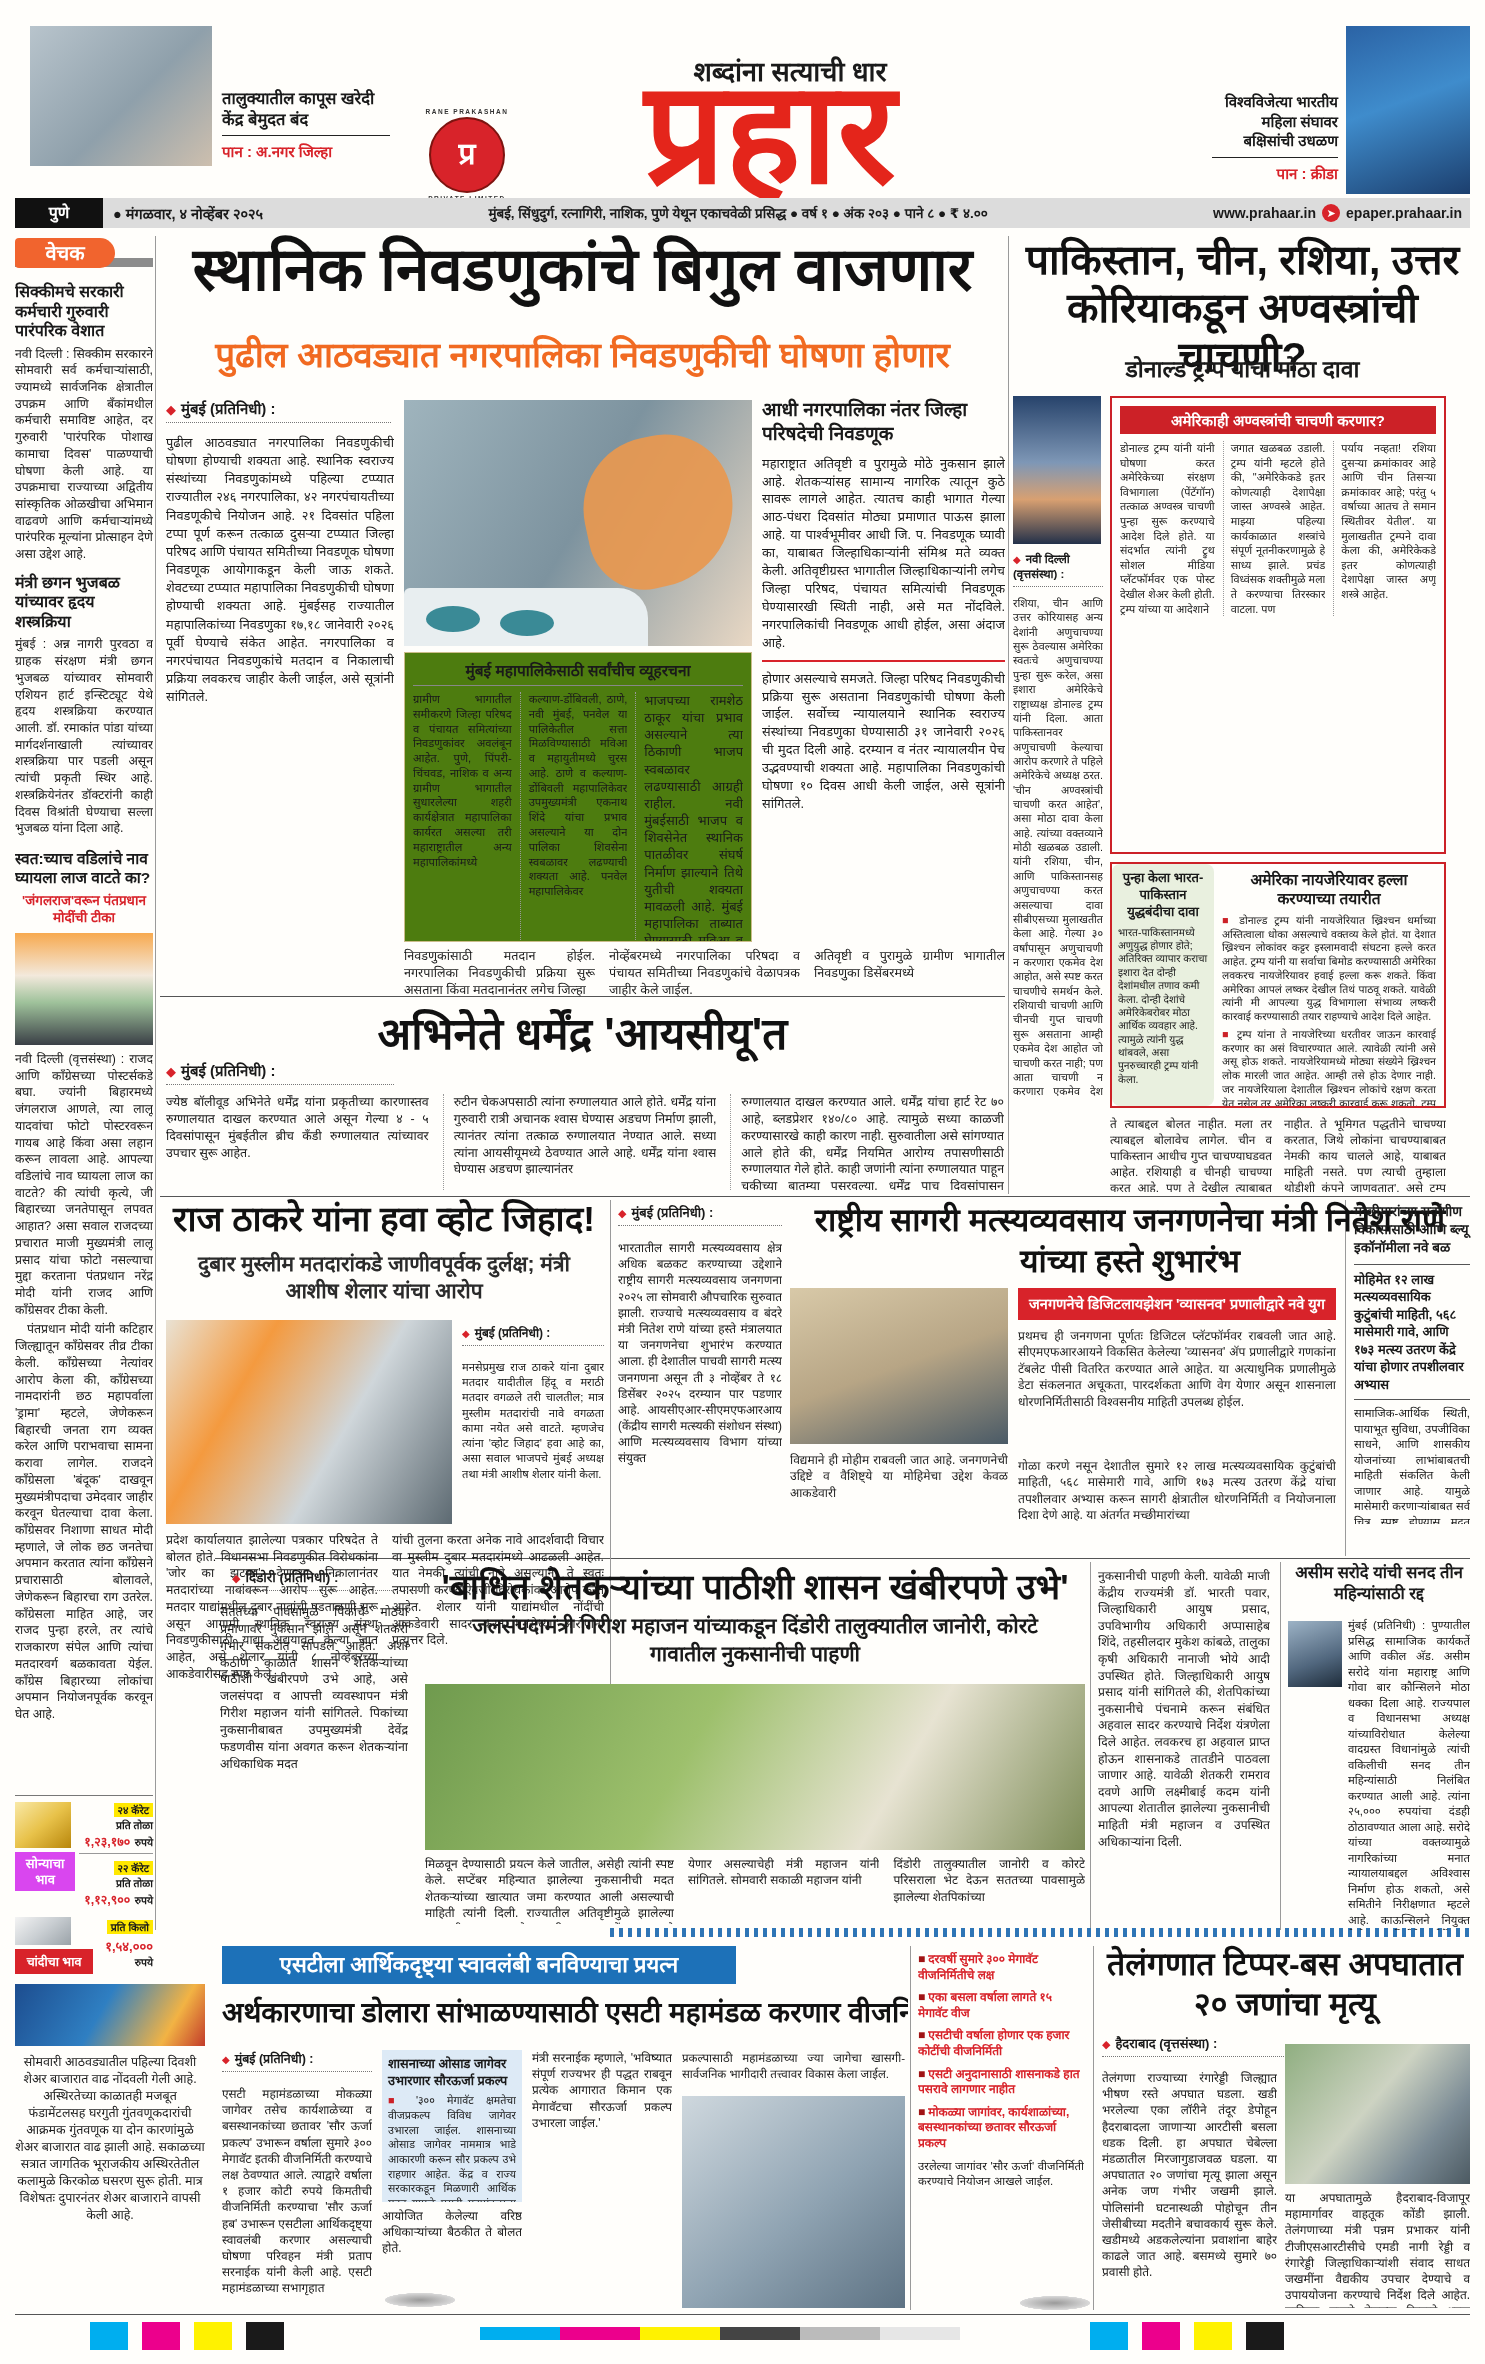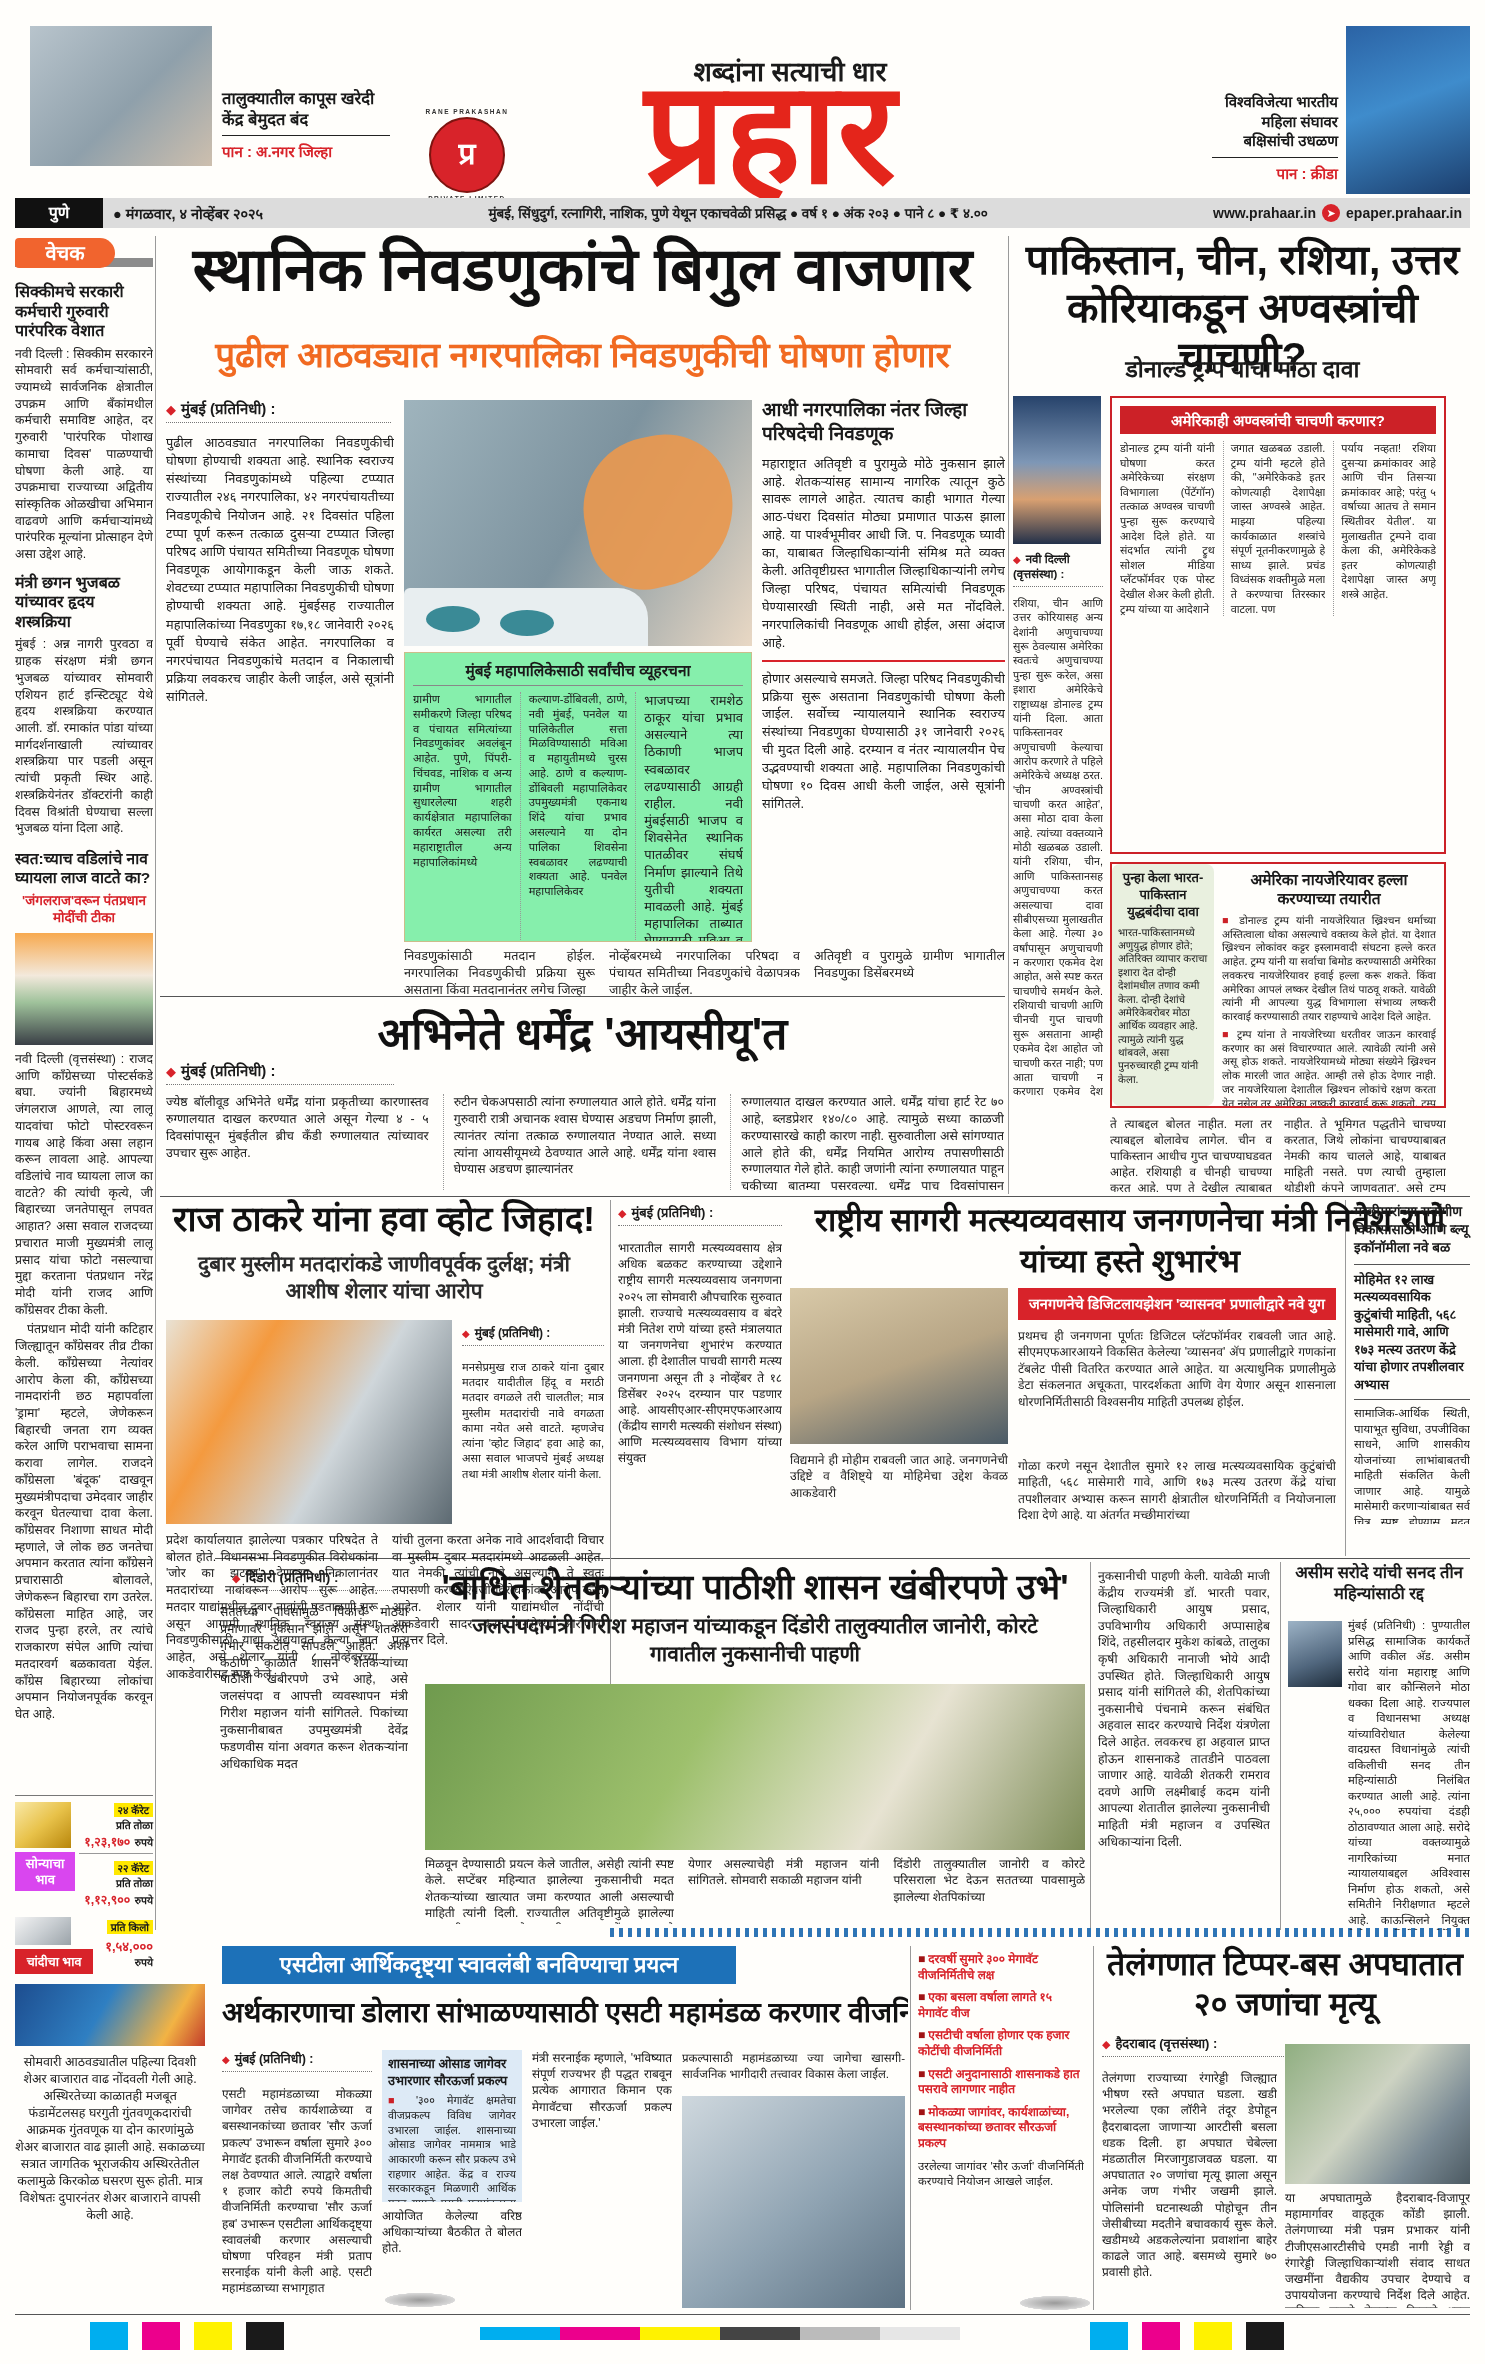--- a/index.html
+++ b/index.html
@@ -144,21 +144,21 @@
   <div class="abs byline" style="left:166px;top:398px;width:225px;"><span class="dia">◆</span><span>मुंबई (प्रतिनिधी) :</span></div>
   <div class="abs body" style="left:166px;top:434px;width:228px;height:570px;font-size:12.8px;line-height:1.42;">पुढील आठवड्यात नगरपालिका निवडणुकीची घोषणा होण्याची शक्यता आहे. स्थानिक स्वराज्य संस्थांच्या निवडणुकांमध्ये पहिल्या टप्प्यात राज्यातील २४६ नगरपालिका, ४२ नगरपंचायतीच्या निवडणूकीचे नियोजन आहे. २१ दिवसांत पहिला टप्पा पूर्ण करून तत्काळ दुसऱ्या टप्प्यात जिल्हा परिषद आणि पंचायत समितीच्या निवडणूक घोषणा निवडणूक आयोगाकडून केली जाऊ शकते. शेवटच्या टप्प्यात महापालिका निवडणुकीची घोषणा होण्याची शक्यता आहे. मुंबईसह राज्यातील महापालिकांच्या निवडणुका १७,१८ जानेवारी २०२६ पूर्वी घेण्याचे संकेत आहेत. नगरपालिका व नगरपंचायत निवडणुकांचे मतदान व निकालाची प्रक्रिया लवकरच जाहीर केली जाईल, असे सूत्रांनी सांगितले.</div>
 
   <div class="abs ph-evm" style="left:404px;top:400px;width:348px;height:246px;overflow:hidden;">
     <div style="position:absolute;right:18px;top:36px;width:150px;height:150px;background:#e8984f;border-radius:52% 48% 60% 40%;transform:rotate(-12deg);opacity:.92;"></div>
     <div style="position:absolute;left:0;bottom:0;width:70%;height:58px;background:#e8eef0;border-radius:6px 30px 0 0;"></div>
     <div style="position:absolute;left:22px;bottom:14px;width:54px;height:26px;background:#3a8a96;border-radius:50%;"></div>
     <div style="position:absolute;left:96px;bottom:10px;width:54px;height:26px;background:#3a8a96;border-radius:50%;"></div>
   </div>
 
-  <div class="abs" style="left:404px;top:652px;width:348px;height:290px;background:#86efac;border:1px solid #cbbd8a;box-sizing:border-box;padding:6px 8px;overflow:hidden;">
+  <div class="abs" style="left:404px;top:652px;width:348px;height:290px;background:#4d7c0f;border:1px solid #cbbd8a;box-sizing:border-box;padding:6px 8px;overflow:hidden;">
     <div style="font-weight:800;font-size:15.5px;text-align:center;border-bottom:1px solid #888;padding-bottom:4px;margin-bottom:6px;">मुंबई महापालिकेसाठी सर्वांचीच व्यूहरचना</div>
     <div style="display:flex;gap:8px;">
       <div class="body" style="flex:1;font-size:11.2px;line-height:1.32;">ग्रामीण भागातील समीकरणे जिल्हा परिषद व पंचायत समित्यांच्या निवडणुकांवर अवलंबून आहेत. पुणे, पिंपरी-चिंचवड, नाशिक व अन्य ग्रामीण भागातील सुधारलेल्या शहरी कार्यक्षेत्रात महापालिका कार्यरत असल्या तरी महाराष्ट्रातील अन्य महापालिकांमध्ये</div>
       <div class="body" style="flex:1;font-size:11.2px;line-height:1.32;border-left:1px dotted #999;padding-left:8px;">कल्याण-डोंबिवली, ठाणे, नवी मुंबई, पनवेल या पालिकेतील सत्ता मिळविण्यासाठी मविआ व महायुतीमध्ये चुरस आहे. ठाणे व कल्याण-डोंबिवली महापालिकेवर उपमुख्यमंत्री एकनाथ शिंदे यांचा प्रभाव असल्याने या दोन पालिका शिवसेना स्वबळावर लढण्याची शक्यता आहे. पनवेल महापालिकेवर</div>
       <div class="body" style="flex:1;font-size:13px;line-height:1.32;border-left:1px dotted #999;padding-left:8px;">भाजपच्या रामशेठ ठाकूर यांचा प्रभाव असल्याने त्या ठिकाणी भाजप स्वबळावर लढण्यासाठी आग्रही राहील. नवी मुंबईसाठी भाजप व शिवसेनेत स्थानिक पातळीवर संघर्ष निर्माण झाल्याने तिथे युतीची शक्यता मावळली आहे. मुंबई महापालिका ताब्यात घेण्यासाठी मविआ व महायुतीत कमालीची चुरस राहील.</div>
     </div>
   </div>
 
   <div class="abs" style="left:404px;top:948px;width:601px;height:54px;display:flex;gap:14px;overflow:hidden;">
     <div class="body" style="flex:1;font-size:12.6px;">निवडणुकांसाठी मतदान होईल. नगरपालिका निवडणुकीची प्रक्रिया सुरू असताना किंवा मतदानानंतर लगेच जिल्हा</div>

